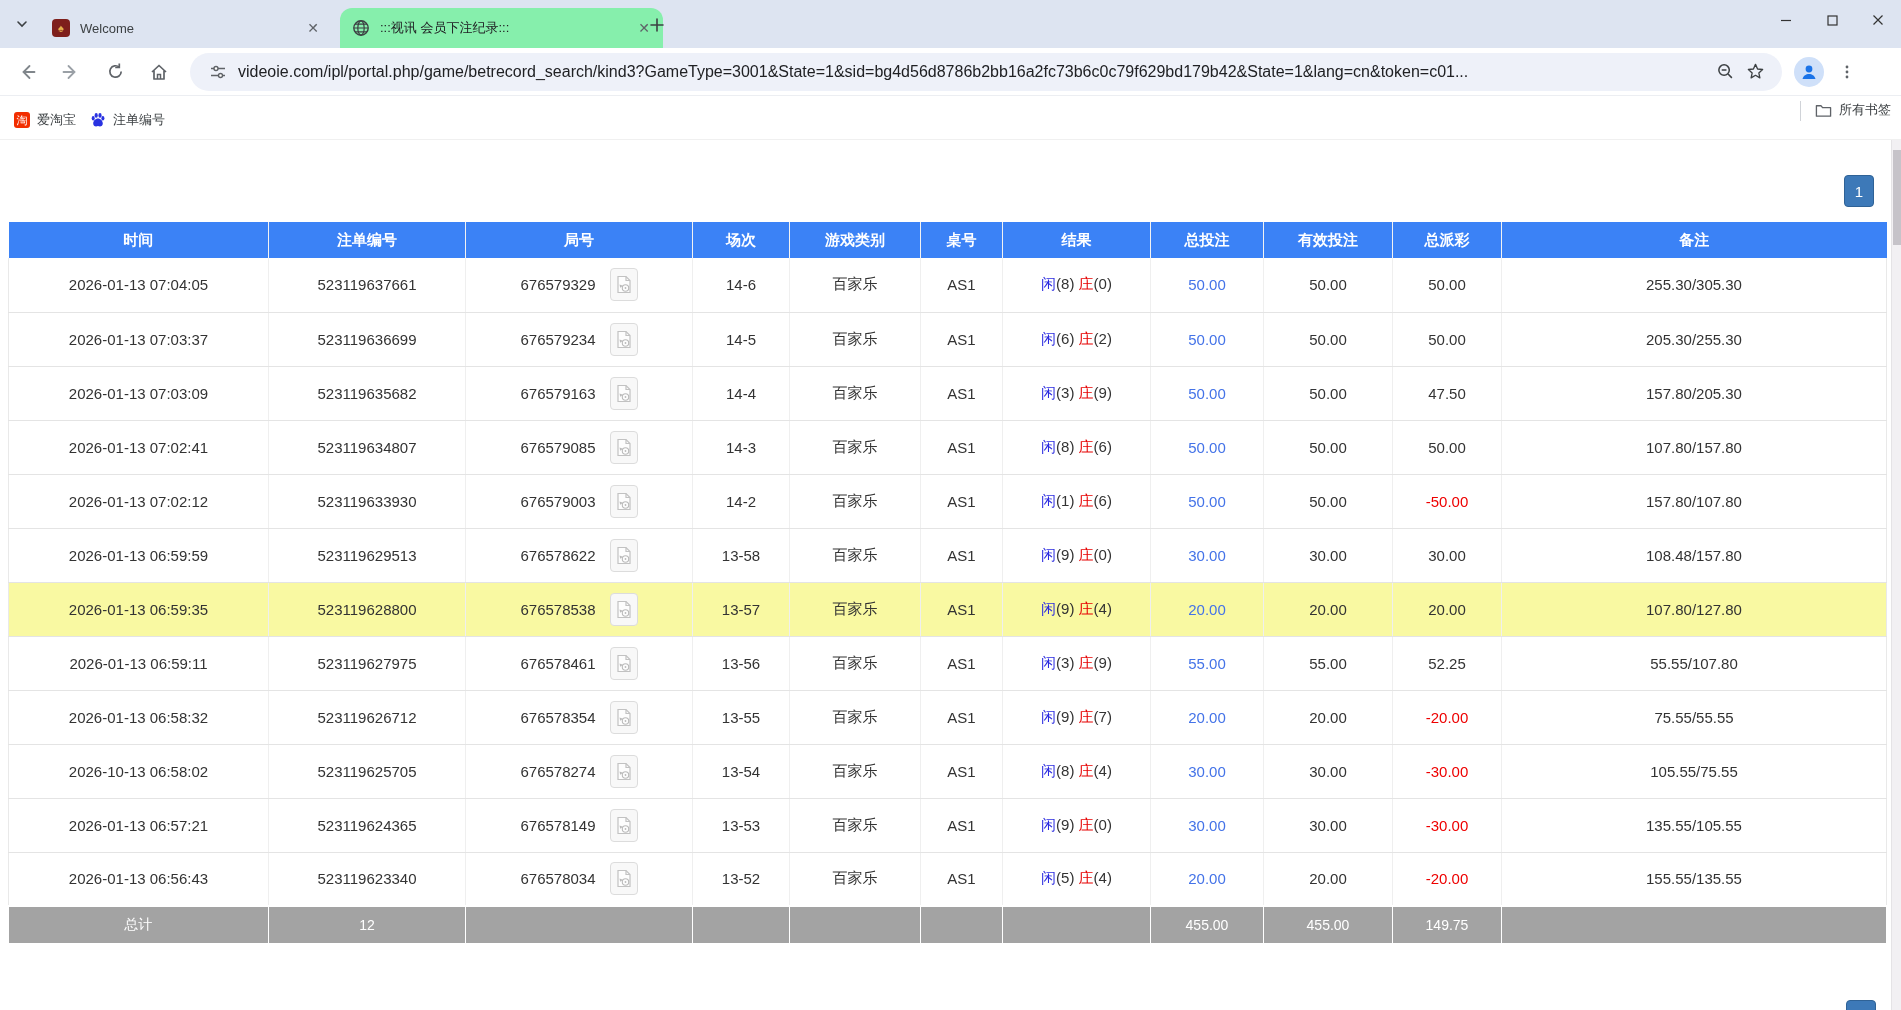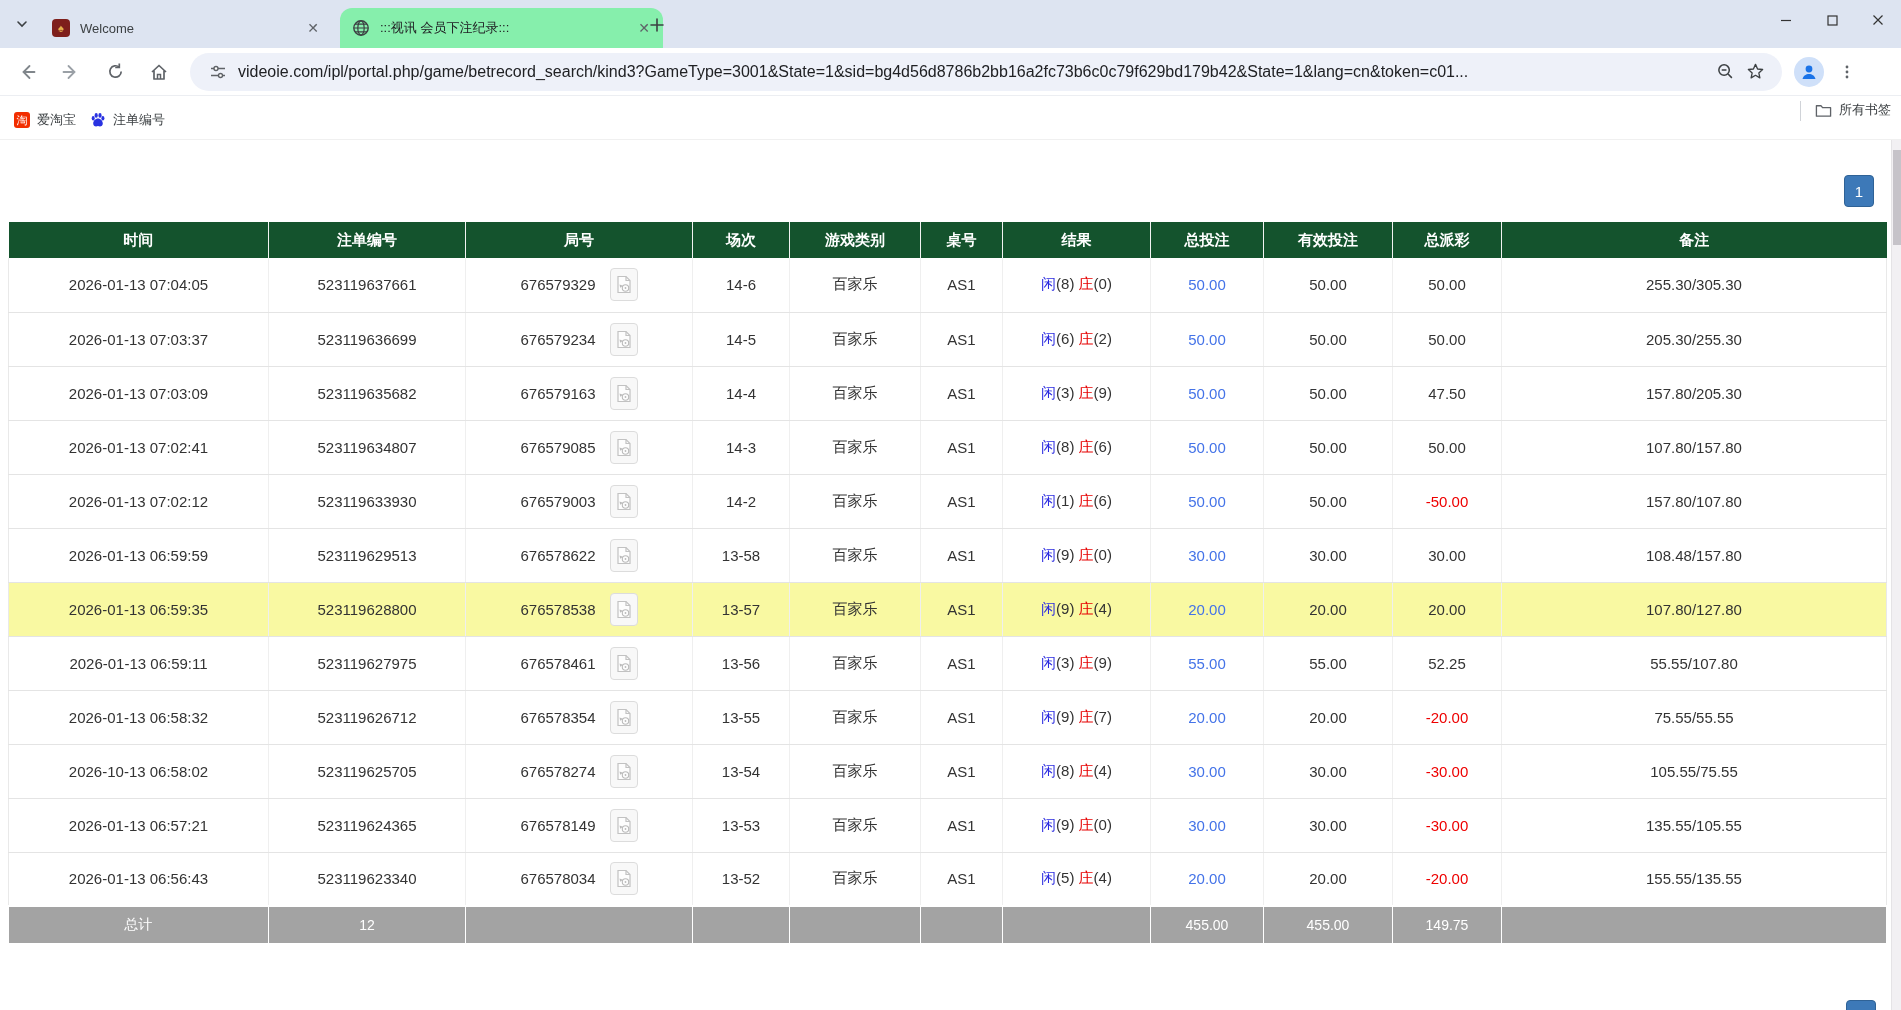--- a/index.html
+++ b/index.html
@@ -54,21 +54,21 @@
 
   
   .content { position:absolute; left:0; top:140px; width:1901px; height:870px; background:#fff; }
   .pagination { position:absolute; width:30px; height:32px; background:#3d79b8; border:1px solid #2f6296;
     border-radius:4px; color:#fff; font-size:15px; display:flex; align-items:center; justify-content:center; }
   .pagination.top { left:1844px; top:35px; }
   .pagination.bottom { left:1846px; top:860px; }
 
   table.bet { position:absolute; left:8px; top:82px; width:1878px; border-collapse:collapse;
     table-layout:fixed; font-size:15px; color:#333; }
-  table.bet th { background:#14532d; color:#fff; font-weight:bold; height:36px; font-size:15px;
+  table.bet th { background:#3b82f6; color:#fff; font-weight:bold; height:36px; font-size:15px;
     border-right:1px solid #f2f2f2; }
   table.bet th:last-child { border-right:none; }
   table.bet td { text-align:center; border-bottom:1px solid #e4e4e4; border-right:1px solid #efefef; }
   table.bet tbody td { height:54px; background:#fff; }
   table.bet tbody tr.hl td { background:#f9f9a2; }
   table.bet td:last-child { border-right:none; }
   table.bet tbody td:first-child { border-left:1px solid #e9e9e9; }
   table.bet tbody td:last-child { border-right:1px solid #e9e9e9; }
   tfoot td { background:#a3a3a3; color:#fff; height:37px; font-size:14px;
     border-right:1px solid #fff !important; border-top:2px solid #fff; border-bottom:none !important; }

